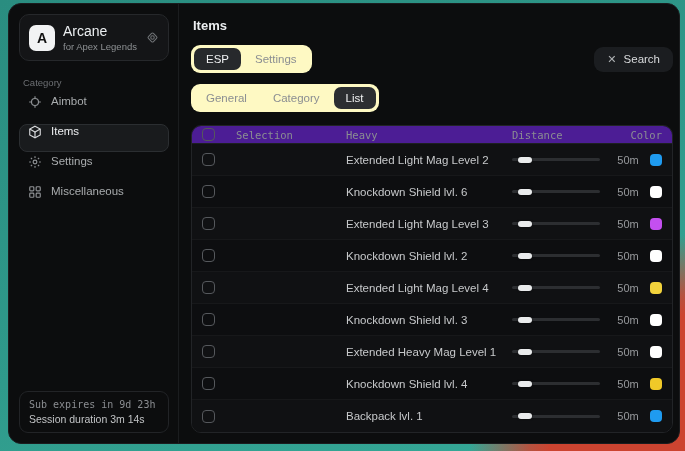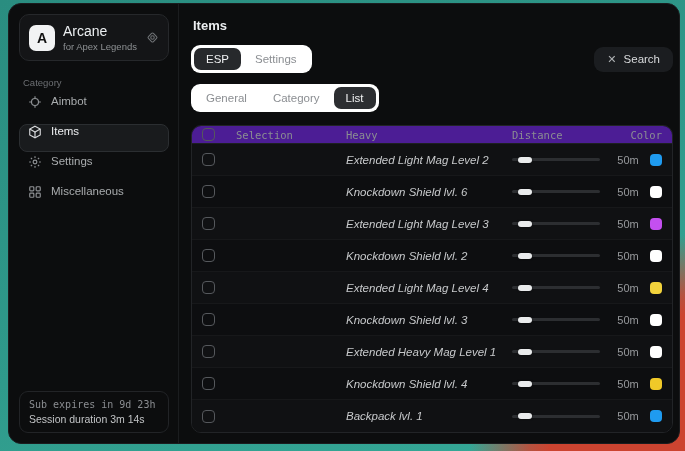--- a/index.html
+++ b/index.html
@@ -33,21 +33,21 @@
   .nav-item.active .ic { color:#d5d7d9; }
   .side-spacer { flex:1; }
   .session-card { border:1px solid #222427; border-radius:9px; padding:7px 9px; }
   .sess-line1 { font-family:"DejaVu Sans Mono", monospace; font-size:10px; color:#8b8e92; }
   .sess-line2 { font-size:10.5px; color:#c2c4c6; margin-top:3px; }
 
   
   .main { flex:1; display:flex; flex-direction:column; padding:14px 10px 10px 12px; }
   .main-title { color:#eceef0; font-size:13px; font-weight:bold; margin-left:2px; }
   .toolbar-row { display:flex; align-items:center; margin-top:12px; }
-  .pill-group { display:flex; background:#ffffff; border-radius:9px; padding:3px; gap:2px; }
+  .pill-group { display:flex; background:#fef9c3; border-radius:9px; padding:3px; gap:2px; }
   .pill { border-radius:7px; padding:5px 12px; font-size:11.5px; color:#8b8e92;
           background:transparent; border:none; cursor:default; font-family:inherit; }
   .pill.active { background:#27292c; color:#f0f1f2; }
   .toolbar-spacer { flex:1; }
   .search-btn { display:flex; align-items:center; gap:7px; background:#1b1d20;
                 border:none; border-radius:9px; padding:6px 13px; color:#d8dadc;
                 font-size:11.5px; font-family:inherit; }
   .search-x { color:#aeb1b3; font-size:11px; }
   .tabs-row { margin-top:11px; display:flex; }
   .tabs-row .pill.active { background:#2c2e31; }
@@ -59,21 +59,21 @@
        grid-template-columns:34px 110px 166px 96px 40px 14px;
        align-items:center; padding:0 10px; }
   .thead { height:29px; background:#4c1d95; border-bottom:1px solid #1d1f21;
            font-family:"DejaVu Sans Mono", monospace; font-size:10.5px; color:#8b8e92; }
   .th-color { grid-column:5 / 7; text-align:right; }
   .trow { height:32px; border-bottom:1px solid #17181a; background:#101113; }
   .trow:nth-child(even) { background:#0d0e10; }
   .trow:last-child { border-bottom:none; }
   .cb { width:13px; height:13px; border:1.5px solid #55585c; border-radius:4px;
         display:inline-block; background:transparent; cursor:pointer; }
-  .obj { color:#c7c9cb; font-size:11.5px;font-style:italic; }
+  .obj { color:#c7c9cb; font-size:11.5px; }
   .slider { position:relative; height:12px; width:88px; display:flex; align-items:center; cursor:pointer; }
   .slider .track { position:absolute; left:0; right:0; height:3px; border-radius:2px; background:#2c2e31; }
   .slider .thumb { position:absolute; left:6px; width:14px; height:6px; border-radius:3px;
                    background:#e9ebec; box-shadow:0 0 2px rgba(0,0,0,.6); }
   .dist { color:#97999c; font-size:11px; text-align:center; }
   .swatch { width:12px; height:12px; border-radius:4px; display:inline-block; cursor:pointer; justify-self:end; }
 </style>
 </head>
 <body>
 

